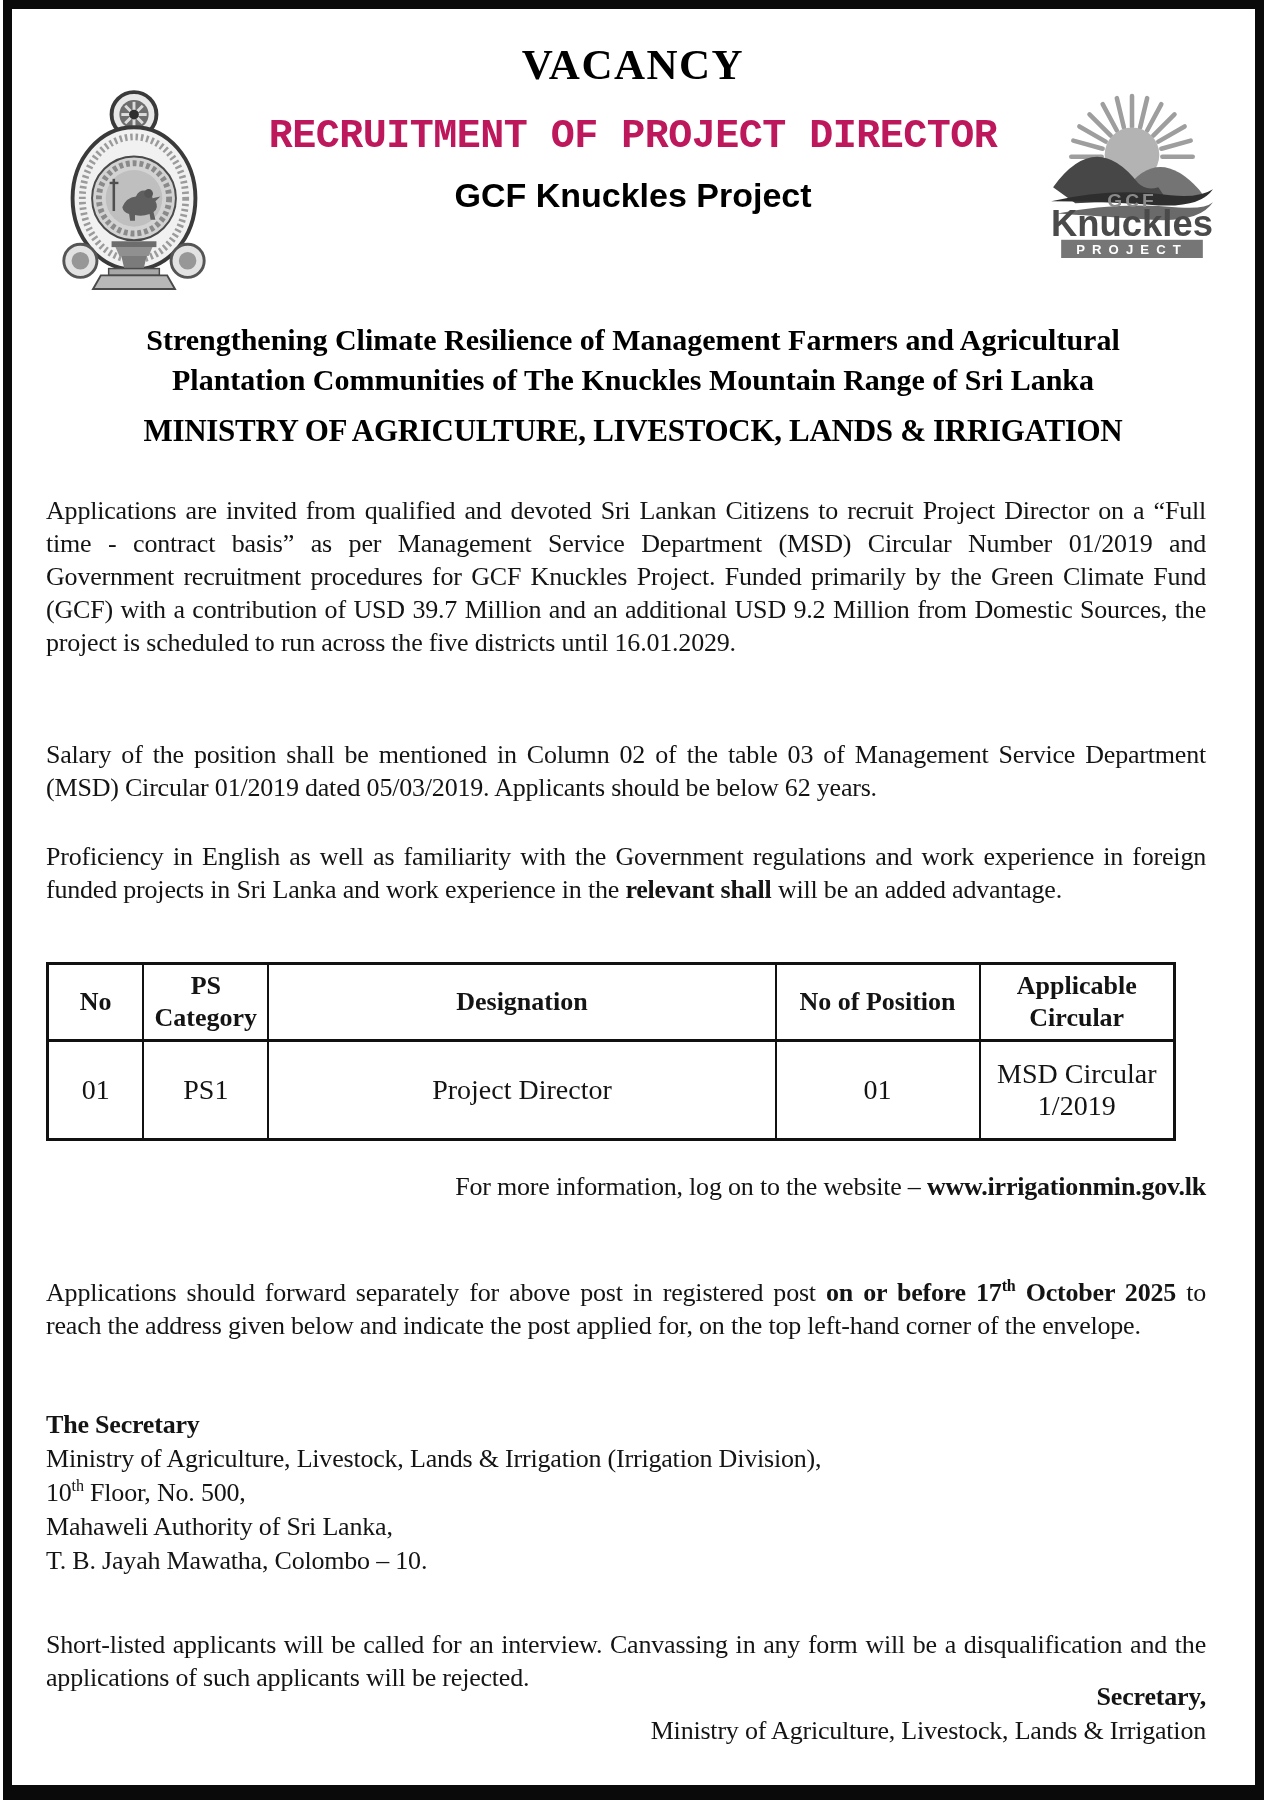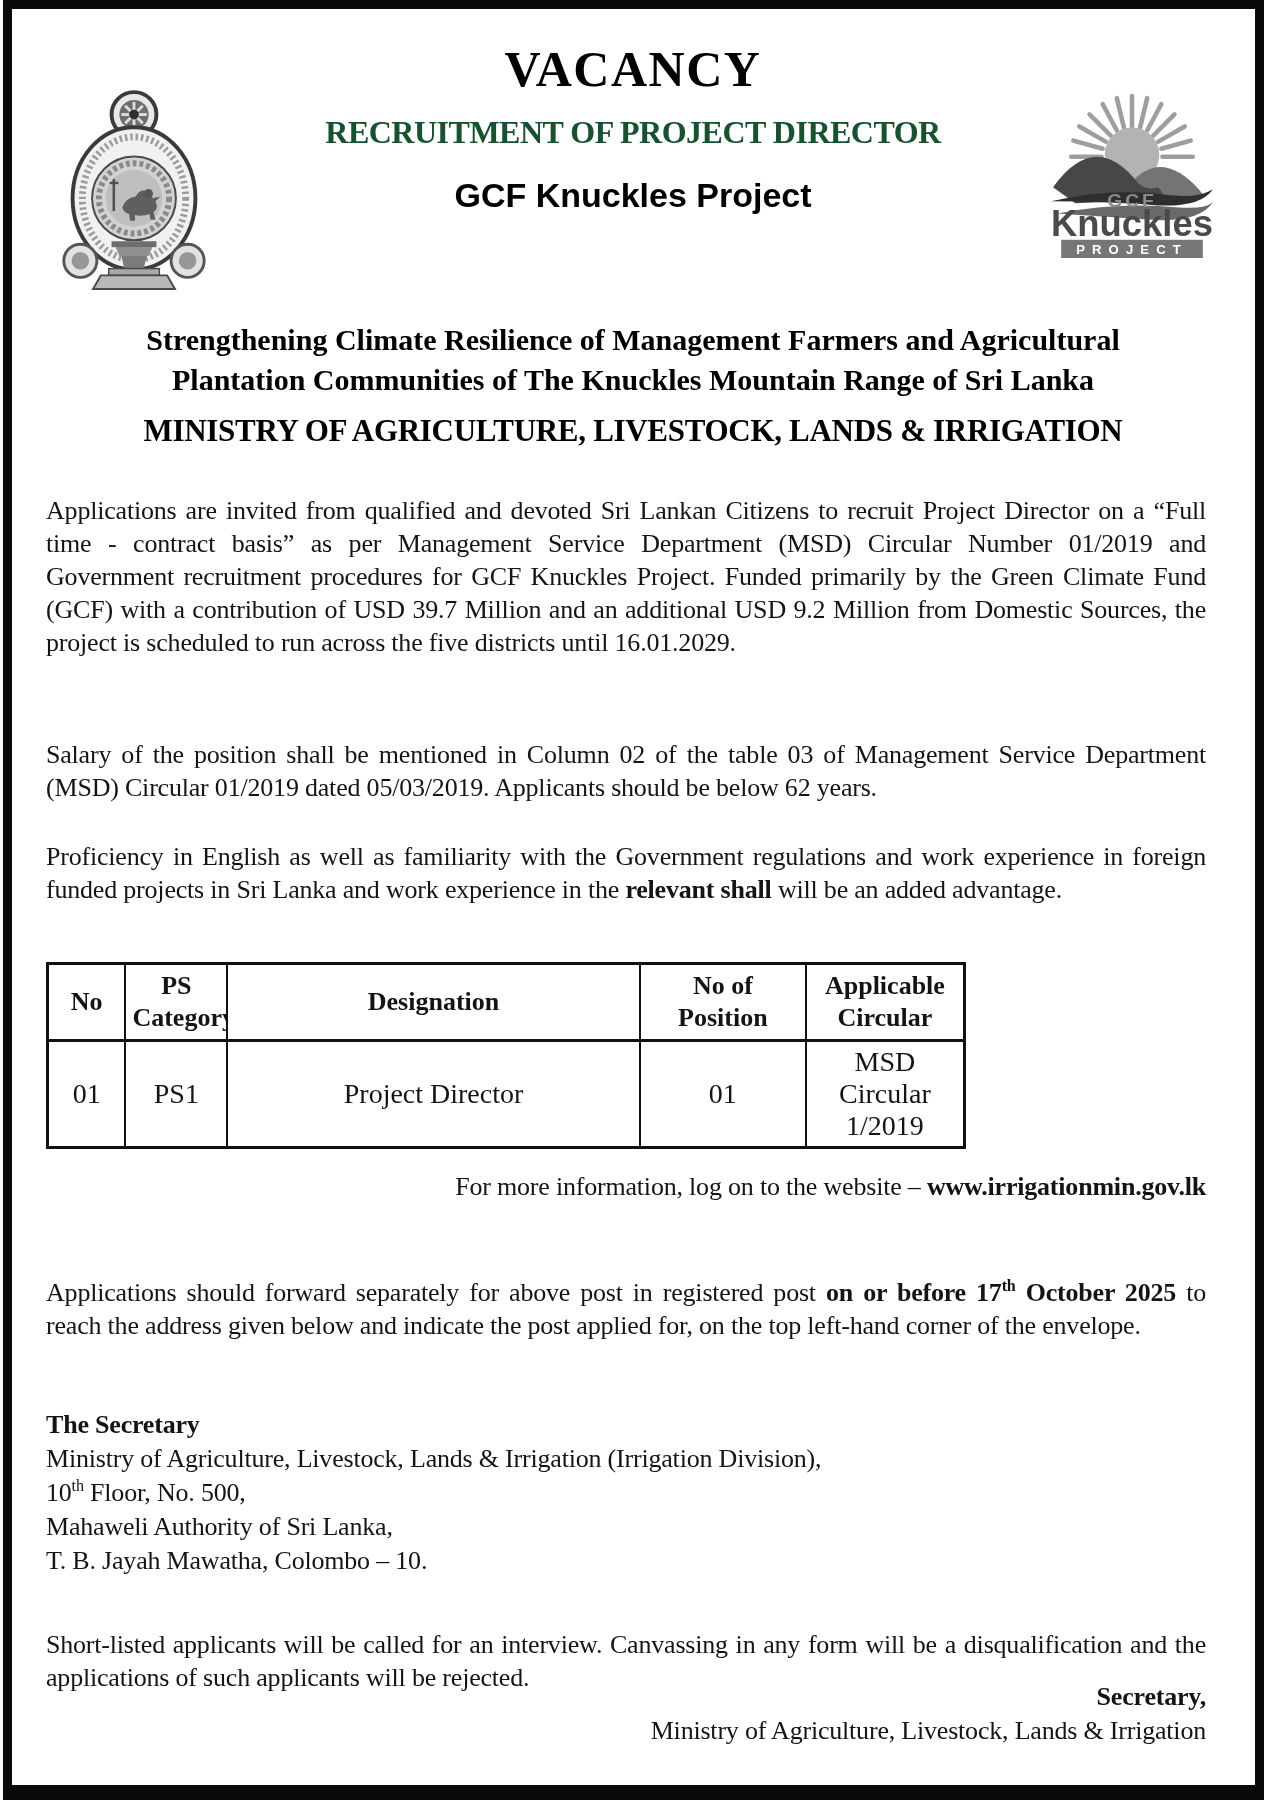--- a/index.html
+++ b/index.html
@@ -7,25 +7,25 @@
     position:relative;width:1266px;height:1800px;background:#ffffff;
     font-family:"Liberation Serif",serif;color:#141414;overflow:hidden;
   }
   .frame{
     position:absolute;left:3px;top:0;right:2px;bottom:0;
     border:9px solid #0a0a0a;border-bottom-width:15px;pointer-events:none;
   }
   .abs{position:absolute;}
   .centered{left:46px;width:1174px;text-align:center;}
   .vacancy{
-    top:40px;font-size:50px;font-weight:bold;letter-spacing:1.5px;color:#000;
+    top:40px;font-size:43px;font-weight:bold;letter-spacing:1.5px;color:#000;
   }
   .recruit{
-    top:114px;font-family:Liberation Serif, serif;font-weight:bold;
-    font-size:32px;color:#14532d;letter-spacing:-0.5px;
+    top:114px;font-family:Liberation Mono, monospace;font-weight:bold;
+    font-size:40px;color:#be185d;letter-spacing:-0.5px;
   }
   .projname{
     top:176px;font-family:"Liberation Sans",sans-serif;font-weight:bold;
     font-size:34px;color:#000;
   }
   .subtitle{
     top:320px;font-size:30px;font-weight:bold;line-height:40px;color:#000;
   }
   .ministry{
     top:413px;font-size:31px;font-weight:bold;color:#000;letter-spacing:-0.3px;
@@ -38,21 +38,21 @@
   .p2{top:738px;}
   .p3{top:840px;}
   .info{top:1168px;line-height:37px;text-align:right;}
   .apply{top:1276px;}
   .address{top:1408px;line-height:34px;text-align:left;}
   .shortlist{top:1628px;}
   .signature{top:1680px;line-height:34px;text-align:right;font-family:Liberation Serif, serif;}
   .b{font-weight:bold;}
   sup{font-size:0.62em;vertical-align:super;line-height:0;}
   
-  .table-wrap{top:962px;left:46px;width:920px;}
+  .table-wrap{top:962px;left:46px;width:1130px;}
   table.positions{
     width:100%;border-collapse:collapse;table-layout:fixed;
     border:3px solid #111;font-size:26px;
   }
   table.positions th,table.positions td{
     border:2px solid #111;text-align:center;vertical-align:middle;
     padding:4px 6px;overflow:hidden;
   }
   table.positions thead th{
     font-weight:bold;height:66px;border-bottom:3px solid #111;line-height:32px;

